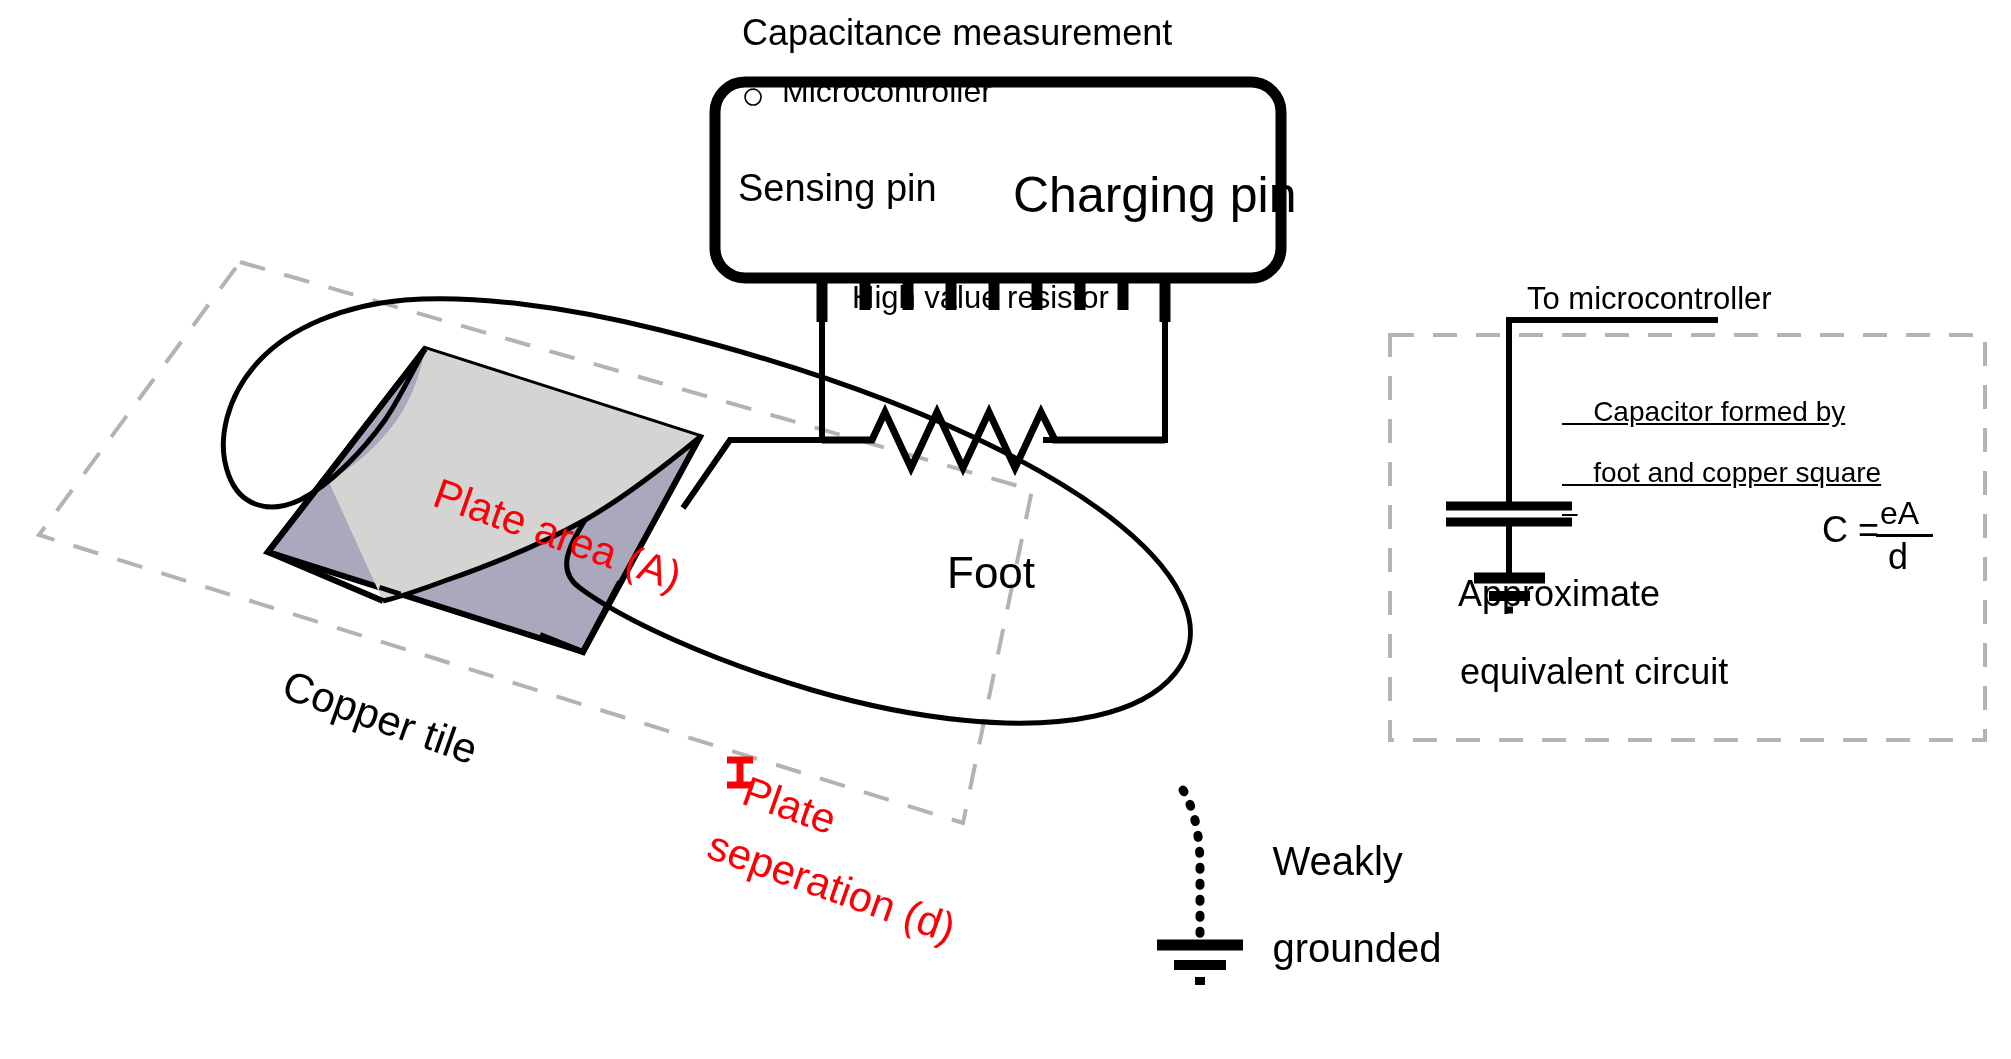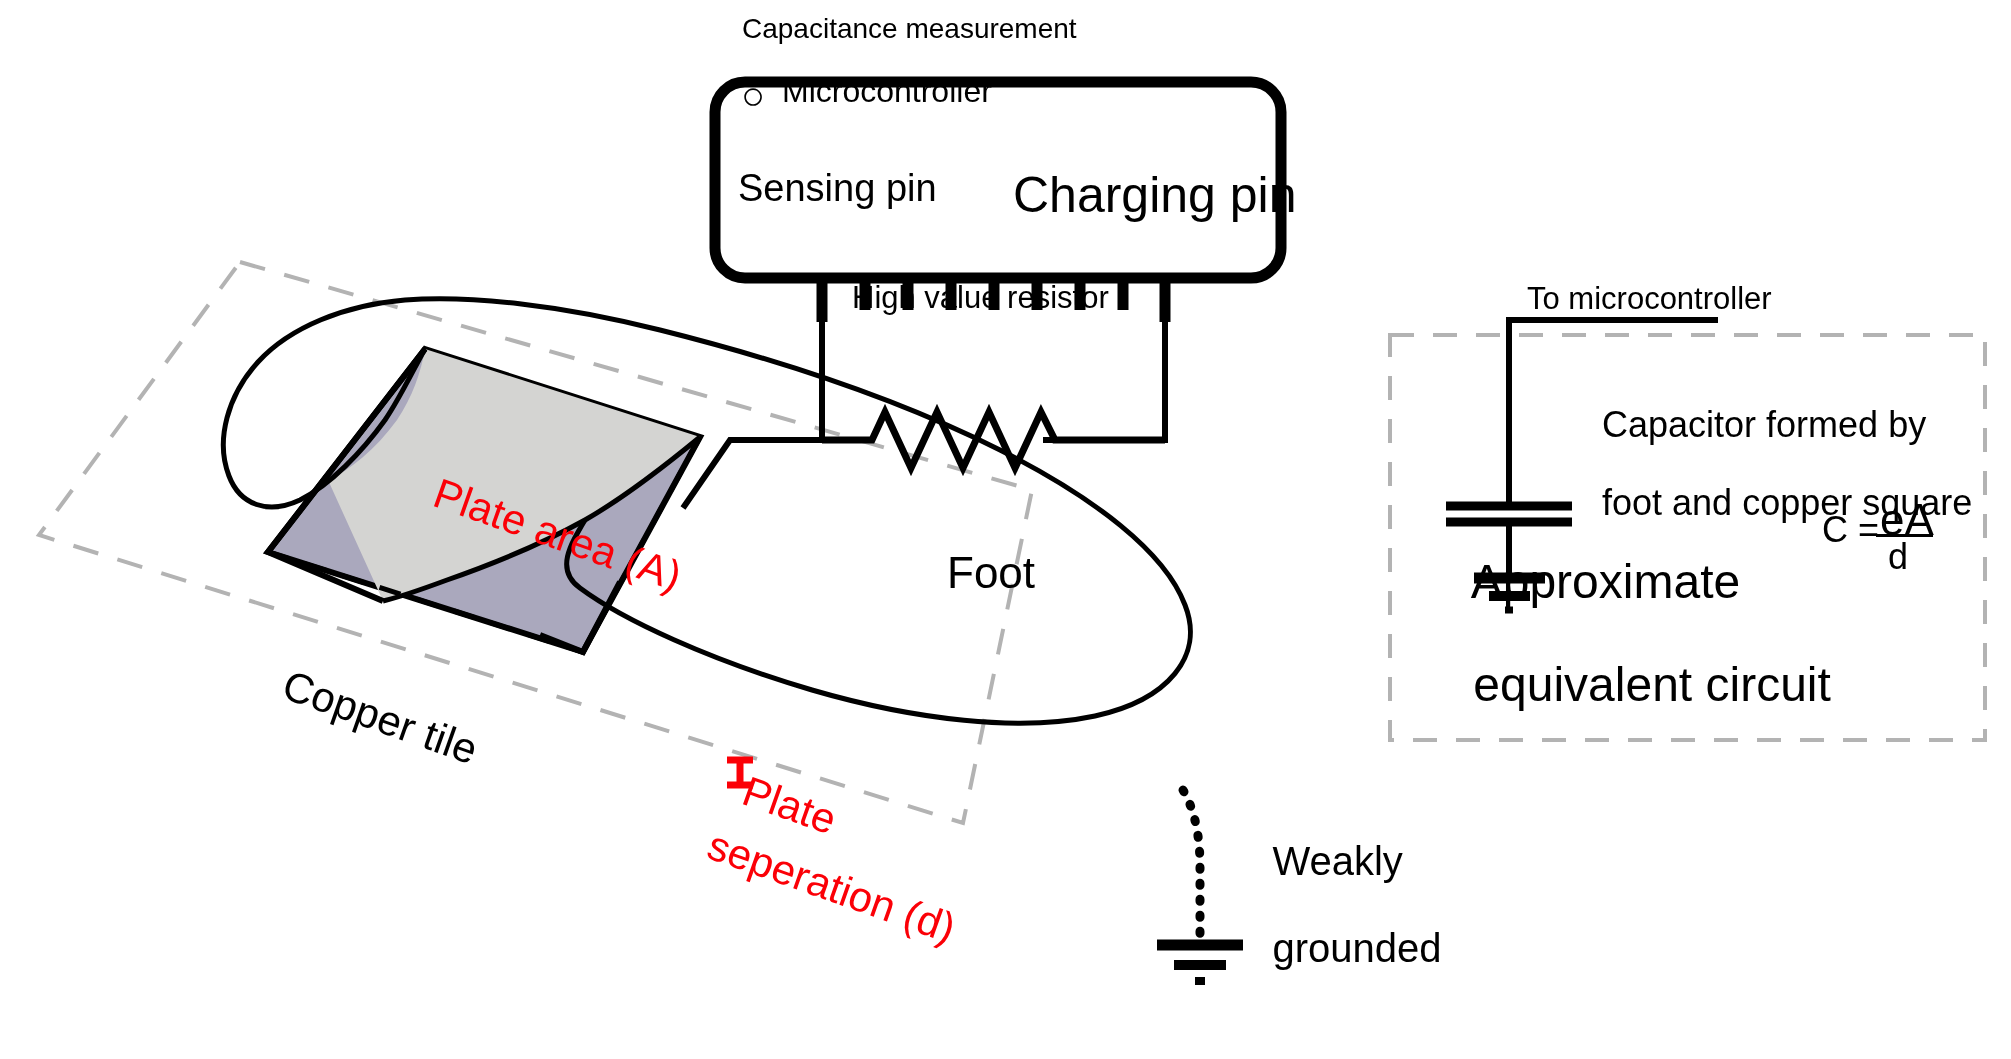--- a/index.html
+++ b/index.html
@@ -22,32 +22,32 @@
     height: 1059px;
   }
   .lbl {
     position: absolute;
     font-family: "Liberation Sans", sans-serif;
     color: #000000;
     white-space: pre;
     line-height: 1.08;
   }
   .lbl.red { color: #fb0007; }
-  .t-title     { left: 742px;  top: 14px;  font-size: 28px; }
+  .t-title     { left: 742px;  top: 14px;  font-size: 36px; }
   .t-mcu       { left: 782px;  top: 74px;  font-size: 32px; }
   .t-sense     { left: 738px;  top: 168px; font-size: 38px; text-align: right; }
   .t-charge    { left: 1013px; top: 168px; font-size: 50px; }
   .t-res       { left: 852px;  top: 281px; font-size: 31px; text-align: center; }
   .t-foot      { left: 947px;  top: 549px; font-size: 44px; }
   .t-weak      { left: 1228px; top: 797px; font-size: 40px; }
   .t-tomcu     { left: 1527px; top: 282px; font-size: 31px; }
-  .t-capdesc   { left: 1562px; top: 367px; font-size: 36px; }
-  .t-approx    { left: 1420px; top: 504px; font-size: 48px; }
+  .t-capdesc   { left: 1562px; top: 367px; font-size: 28px; text-decoration: underline; }
+  .t-approx    { left: 1420px; top: 536px; font-size: 36px; }
   .t-ceq       { left: 1822px; top: 511px; font-size: 36px; }
-  .t-frac-n    { left: 1880px; top: 496px; font-size: 44px; }
+  .t-frac-n    { left: 1880px; top: 496px; font-size: 32px; }
   .t-frac-d    { left: 1888px; top: 538px; font-size: 36px; }
   .fracbar {
     position: absolute;
     left: 1876px; top: 534px;
     width: 57px; height: 3px;
     background: #000;
   }
   .t-plate-a {
     left: 443px; top: 470px;
     font-size: 42px;

